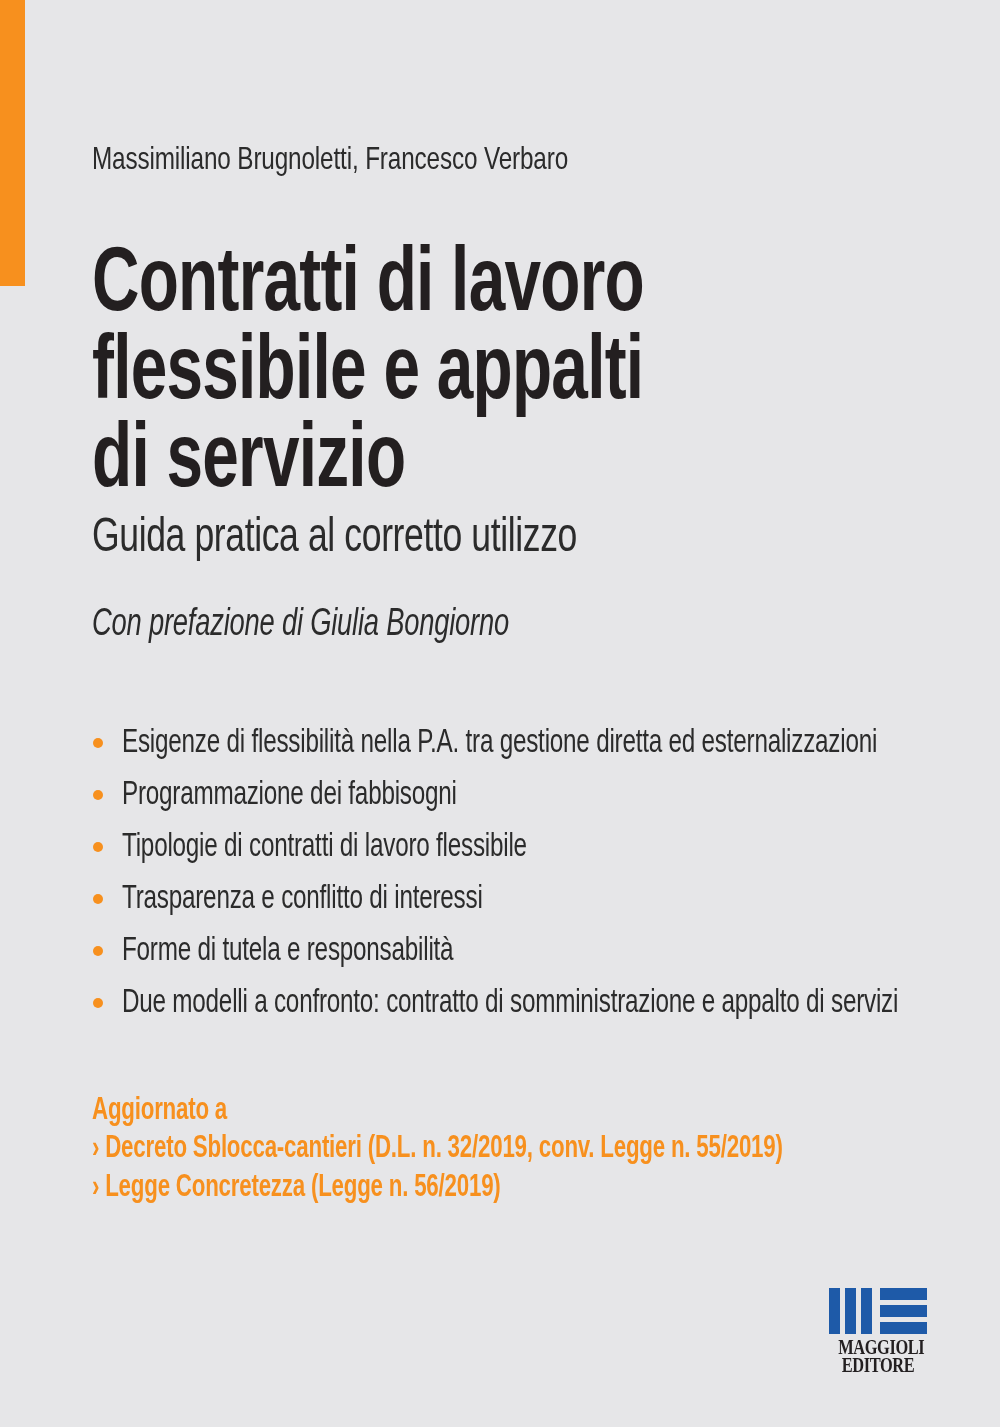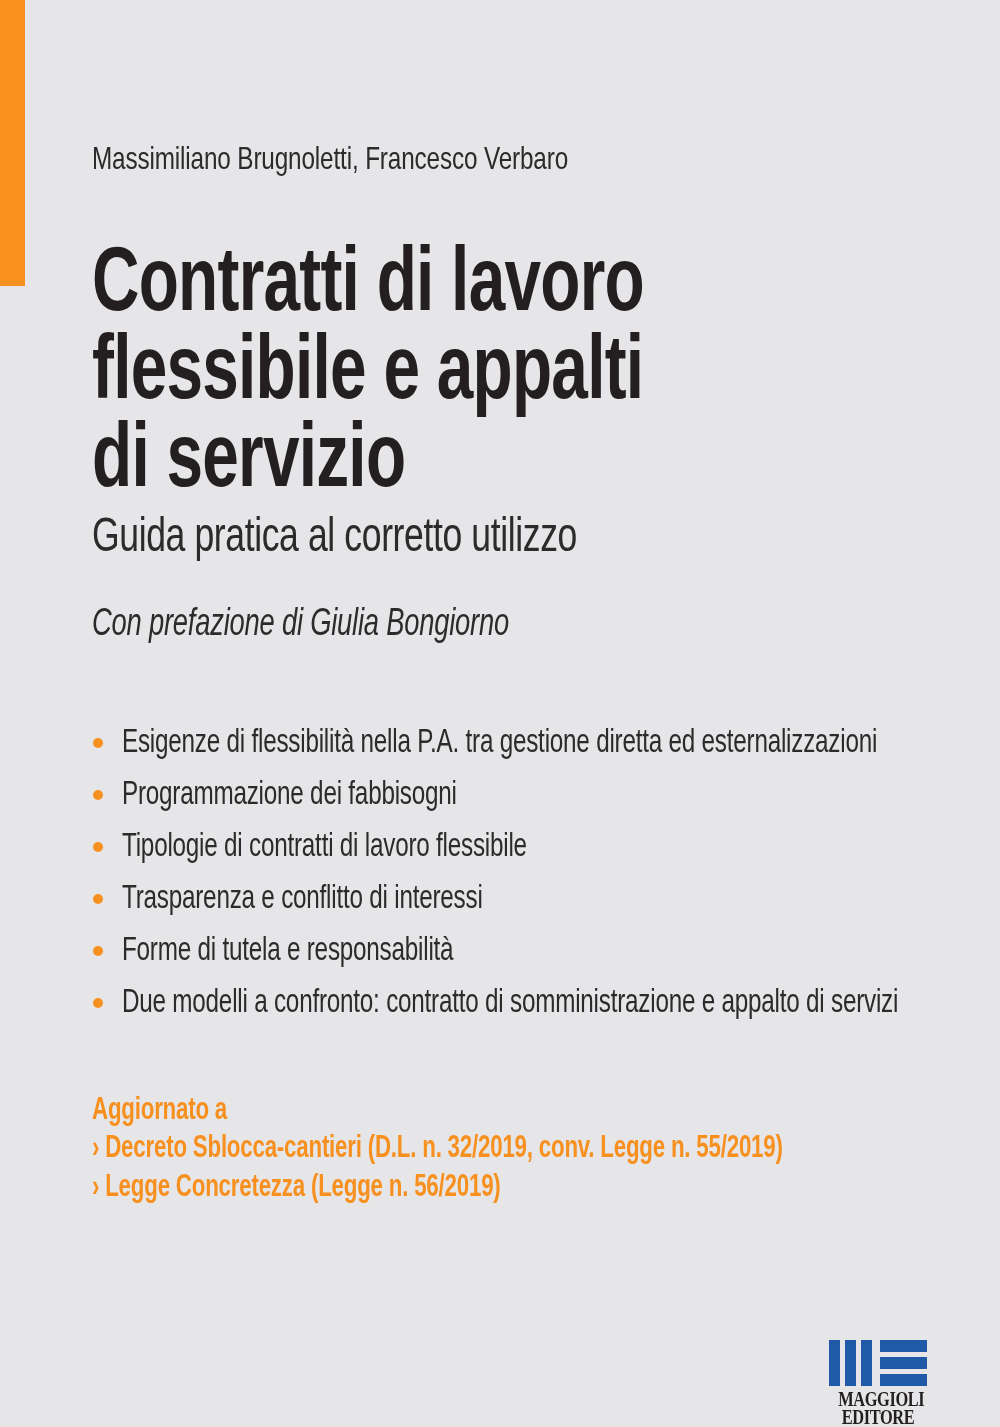--- a/index.html
+++ b/index.html
@@ -49,21 +49,21 @@
     font-size:33px; color:#2b2b2b; transform-origin:0 0;
     transform:scaleX(0.735); letter-spacing:-0.3px;
   }
   .updates { position:absolute; left:92px; top:0; }
   .upd {
     position:absolute; left:0; white-space:nowrap;
     font-size:31px; font-weight:bold; color:#F7901E;
     transform-origin:0 0; transform:scaleX(0.72); letter-spacing:-0.3px;
   }
   .logo {
-    position:absolute; left:829px; top:1340px; width:98px; height:88px;
+    position:absolute; left:829px; top:1288px; width:98px; height:88px;
   }
   .logo .vbar {
     position:absolute; top:0; width:11px; height:46px; background:#1E5AA8;
   }
   .logo .hbar {
     position:absolute; left:51px; width:47px; height:12px; background:#1E5AA8;
   }
   .logo .word {
     position:absolute; left:-2px; width:102px; text-align:center;
     font-family:"Liberation Serif", serif; font-weight:bold; color:#231F20;

